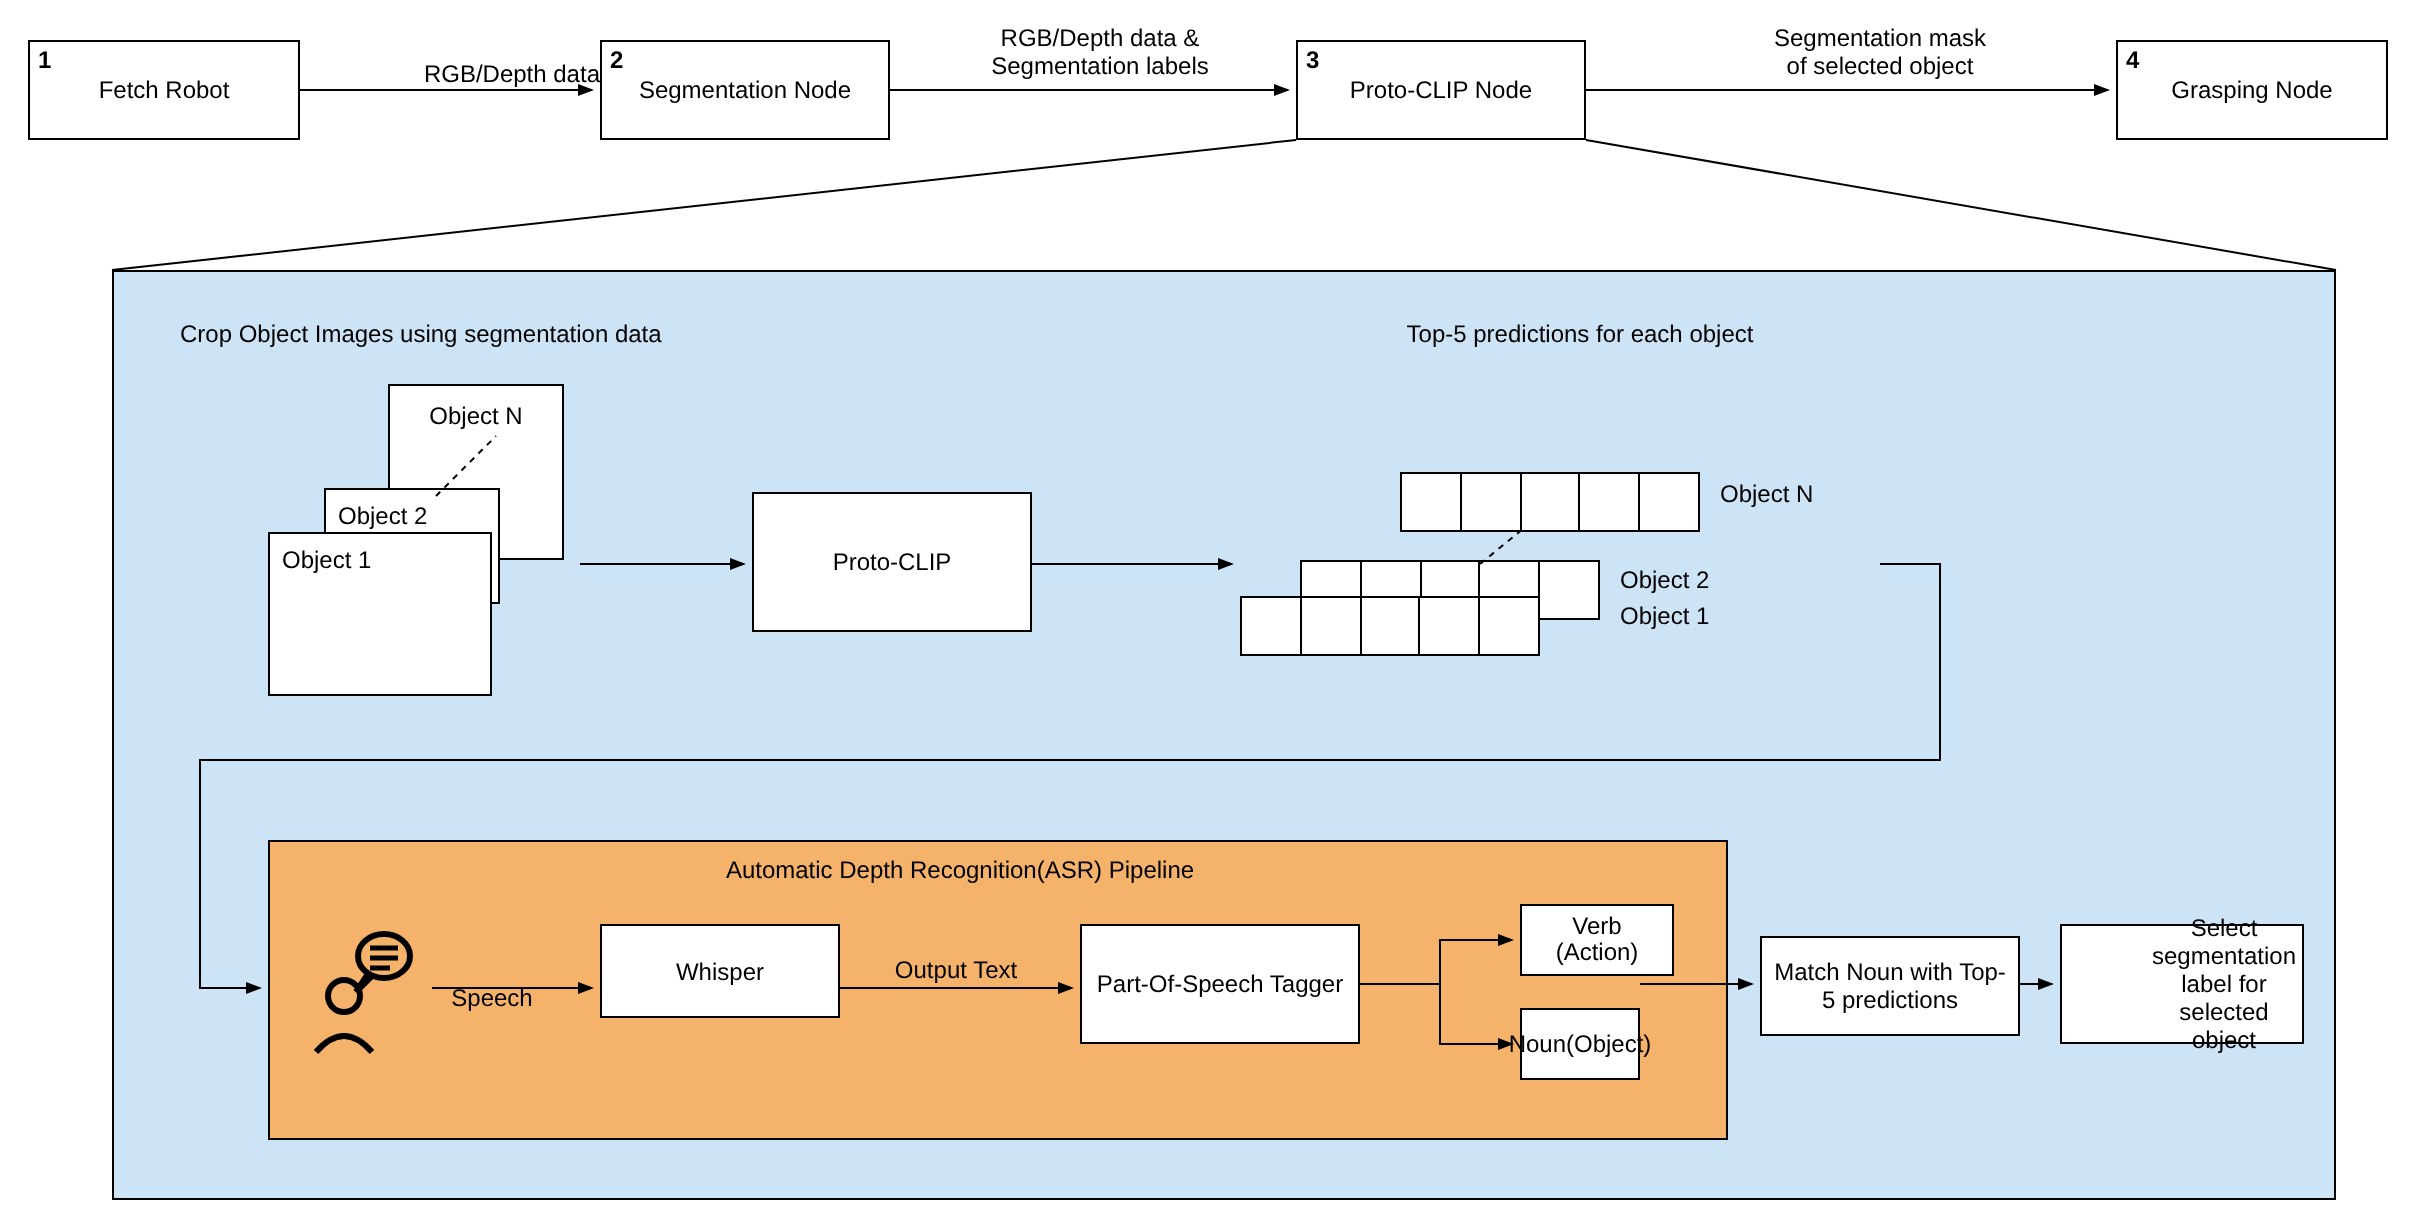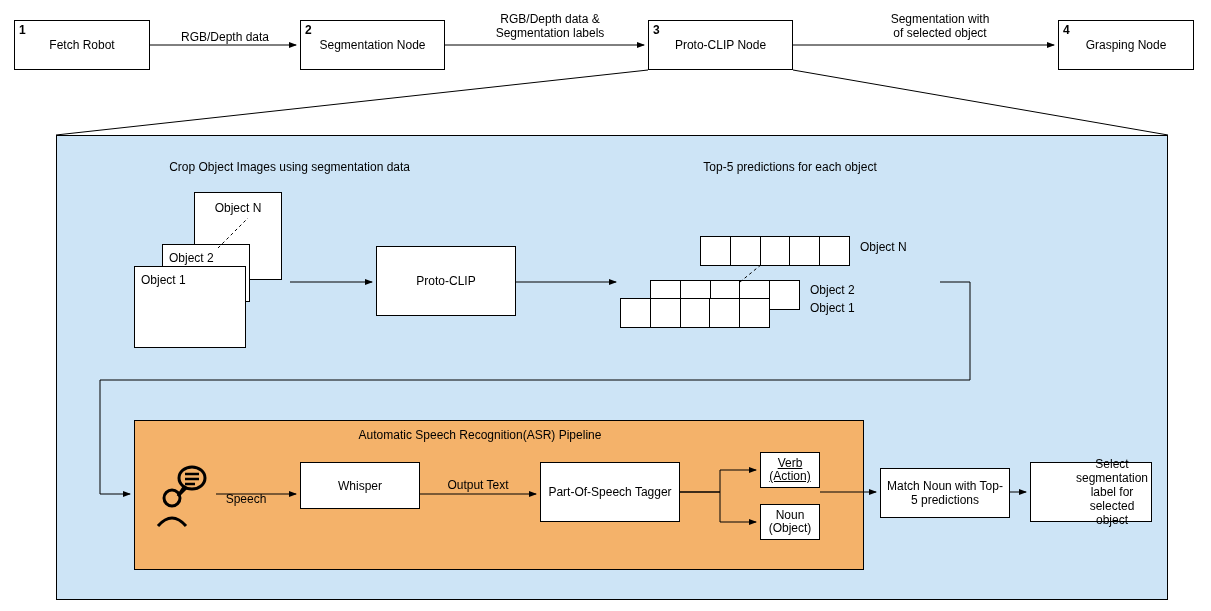--- a/index.html
+++ b/index.html
@@ -73,35 +73,35 @@
 <div class="box" style="left:648px; top:20px; width:145px; height:50px;">
   <span class="num">3</span>
   <span>Proto-CLIP Node</span>
 </div>
 
 <div class="box" style="left:1058px; top:20px; width:136px; height:50px;">
   <span class="num">4</span>
   <span>Grasping Node</span>
 </div>
 
-<div class="label" style="left:150px; top:30px; width:150px;">
+<div class="label" style="left:150px; top:30px; width:150px;text-align:right;">
   <span>RGB/Depth data</span>
 </div>
 <div class="label" style="left:470px; top:12px; width:160px; line-height:14px;">
   <span>RGB/Depth data &amp;</span><br>
   <span>Segmentation labels</span>
 </div>
 <div class="label" style="left:850px; top:12px; width:180px; line-height:14px;">
-  <span>Segmentation with</span><br>
+  <span>Segmentation mask</span><br>
   <span>of selected object</span>
 </div>
 
 <div class="blue-panel" style="left:56px; top:135px; width:1112px; height:465px;"></div>
 
-<div class="label" style="left:90px; top:160px; width:320px; text-align:right;">
+<div class="label" style="left:90px; top:160px; width:320px; text-align:left;">
   <span>Crop Object Images using segmentation data</span>
 </div>
 <div class="label" style="left:650px; top:160px; width:280px; text-align:center;">
   <span>Top-5 predictions for each object</span>
 </div>
 
 <div class="box" style="left:194px; top:192px; width:88px; height:88px; align-items:flex-start; justify-content:center; padding-top:8px;">
   <span>Object N</span>
 </div>
 <div class="box" style="left:162px; top:244px; width:88px; height:58px; align-items:flex-start; justify-content:flex-start; padding:6px;">
@@ -149,21 +149,21 @@
     <div style="flex:1;border-right:1px solid #000;"></div>
     <div style="flex:1;"></div>
   </div>
 </div>
 <div class="label" style="left:810px; top:301px; width:80px; text-align:left;">
   <span>Object 1</span>
 </div>
 
 <div class="orange-panel" style="left:134px; top:420px; width:730px; height:150px;"></div>
 <div class="label" style="left:280px; top:428px; width:400px;">
-  <span>Automatic Speech Recognition(ASR) Pipeline</span>
+  <span>Automatic Depth Recognition(ASR) Pipeline</span>
 </div>
 
 <div class="box noborder" style="left:150px; top:460px; width:60px; height:70px;">
   <svg width="56" height="66" viewBox="0 0 56 66">
     <circle cx="20" cy="36" r="8" fill="none" stroke="#000" stroke-width="3"></circle>
     <path d="M6 64 Q20 48 34 64" fill="none" stroke="#000" stroke-width="3"></path>
     <ellipse cx="40" cy="16" rx="13" ry="11" fill="none" stroke="#000" stroke-width="3"></ellipse>
     <path d="M32 25 L26 34 L34 26" fill="none" stroke="#000" stroke-width="3"></path>
     <line x1="33" y1="12" x2="47" y2="12" stroke="#000" stroke-width="2.5"></line>
     <line x1="33" y1="17" x2="47" y2="17" stroke="#000" stroke-width="2.5"></line>
@@ -179,25 +179,25 @@
 </div>
 
 <div class="label" style="left:428px; top:478px; width:100px;">
   <span>Output Text</span>
 </div>
 
 <div class="box" style="left:540px; top:462px; width:140px; height:60px;justify-content:center;">
   <span>Part-Of-Speech Tagger</span>
 </div>
 
-<div class="box" style="left:760px; top:452px; width:60px; height:36px; flex-direction:column; line-height:13px;text-decoration:underline;">
+<div class="box" style="left:760px; top:452px; width:77px; height:36px; flex-direction:column; line-height:13px;">
   <span>Verb</span>
   <span>(Action)</span>
 </div>
-<div class="box" style="left:760px; top:504px; width:60px; height:36px; flex-direction:column; line-height:13px;">
+<div class="box" style="left:760px; top:504px; width:60px; height:36px; flex-direction:row; line-height:13px;">
   <span>Noun</span>
   <span>(Object)</span>
 </div>
 
 <div class="box" style="left:880px; top:468px; width:130px; height:50px; flex-direction:column; line-height:14px;">
   <span>Match Noun with Top-</span>
   <span>5 predictions</span>
 </div>
 <div class="box" style="left:1030px; top:462px; width:122px; height:60px; flex-direction:column; line-height:14px;padding-left:44px;">
   <span>Select segmentation</span>

